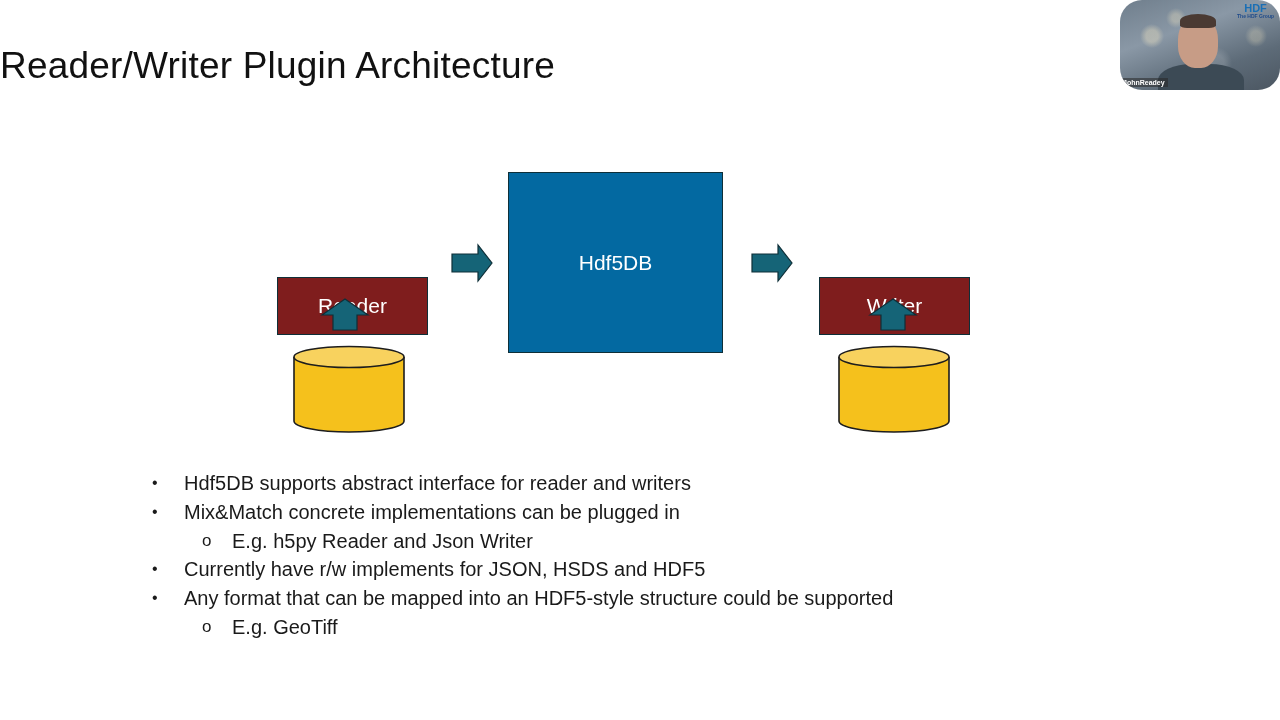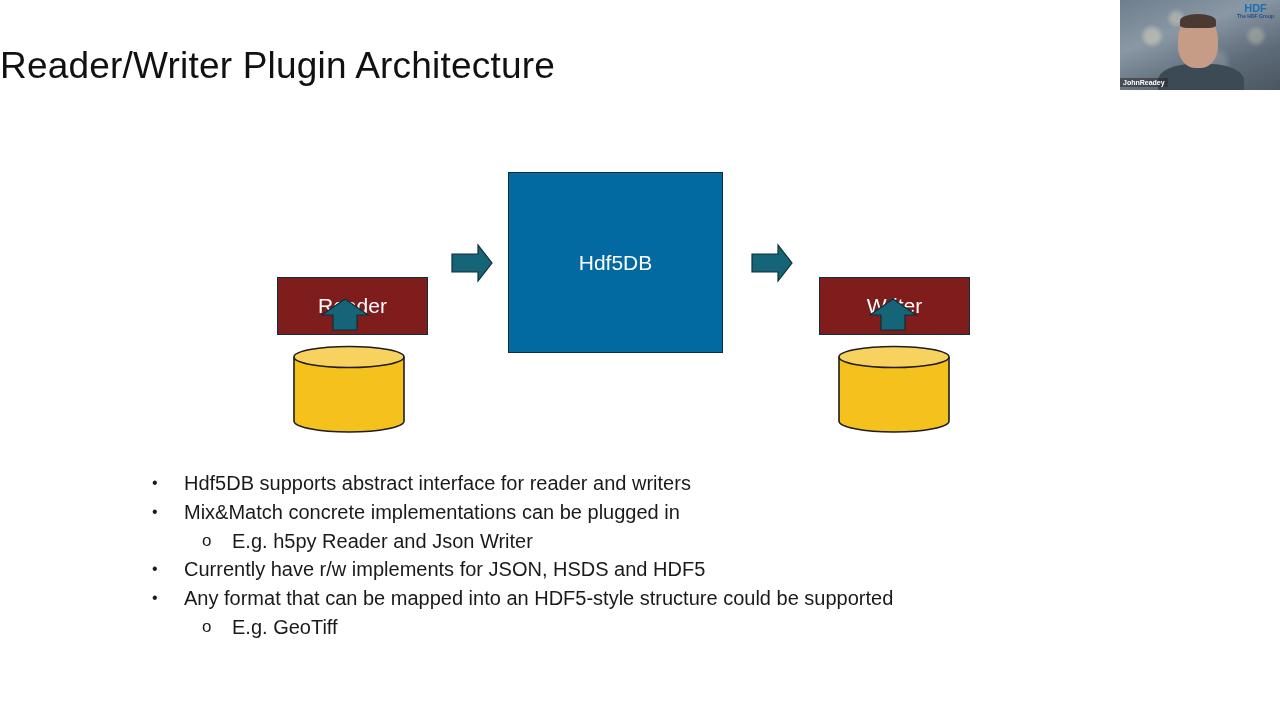--- a/index.html
+++ b/index.html
@@ -31,20 +31,21 @@
     .bullets li { position: relative; padding-left: 34px; white-space: nowrap; }
     .bullets li .mark {
       position: absolute; left: 2px; top: 0; font-size: 16px;
     }
     .bullets li.sub { padding-left: 82px; }
     .bullets li.sub .mark { left: 52px; font-size: 17px; }
     .video {
       position: absolute; left: 1120px; top: 0; width: 160px; height: 90px;
       background: linear-gradient(160deg, #6f7e8c 0%, #8a98a6 35%, #5d6b78 70%, #4b5661 100%);
       overflow: hidden;
+      border-radius: 22px;
     }
     .video .lights {
       position: absolute; inset: 0;
       background:
         radial-gradient(circle at 20% 40%, rgba(255,240,200,0.35) 0 6px, transparent 12px),
         radial-gradient(circle at 35% 20%, rgba(255,240,200,0.3) 0 4px, transparent 10px),
         radial-gradient(circle at 85% 40%, rgba(255,240,200,0.25) 0 5px, transparent 11px),
         radial-gradient(circle at 60% 70%, rgba(255,255,255,0.15) 0 8px, transparent 16px);
     }
     .video .person-head {

